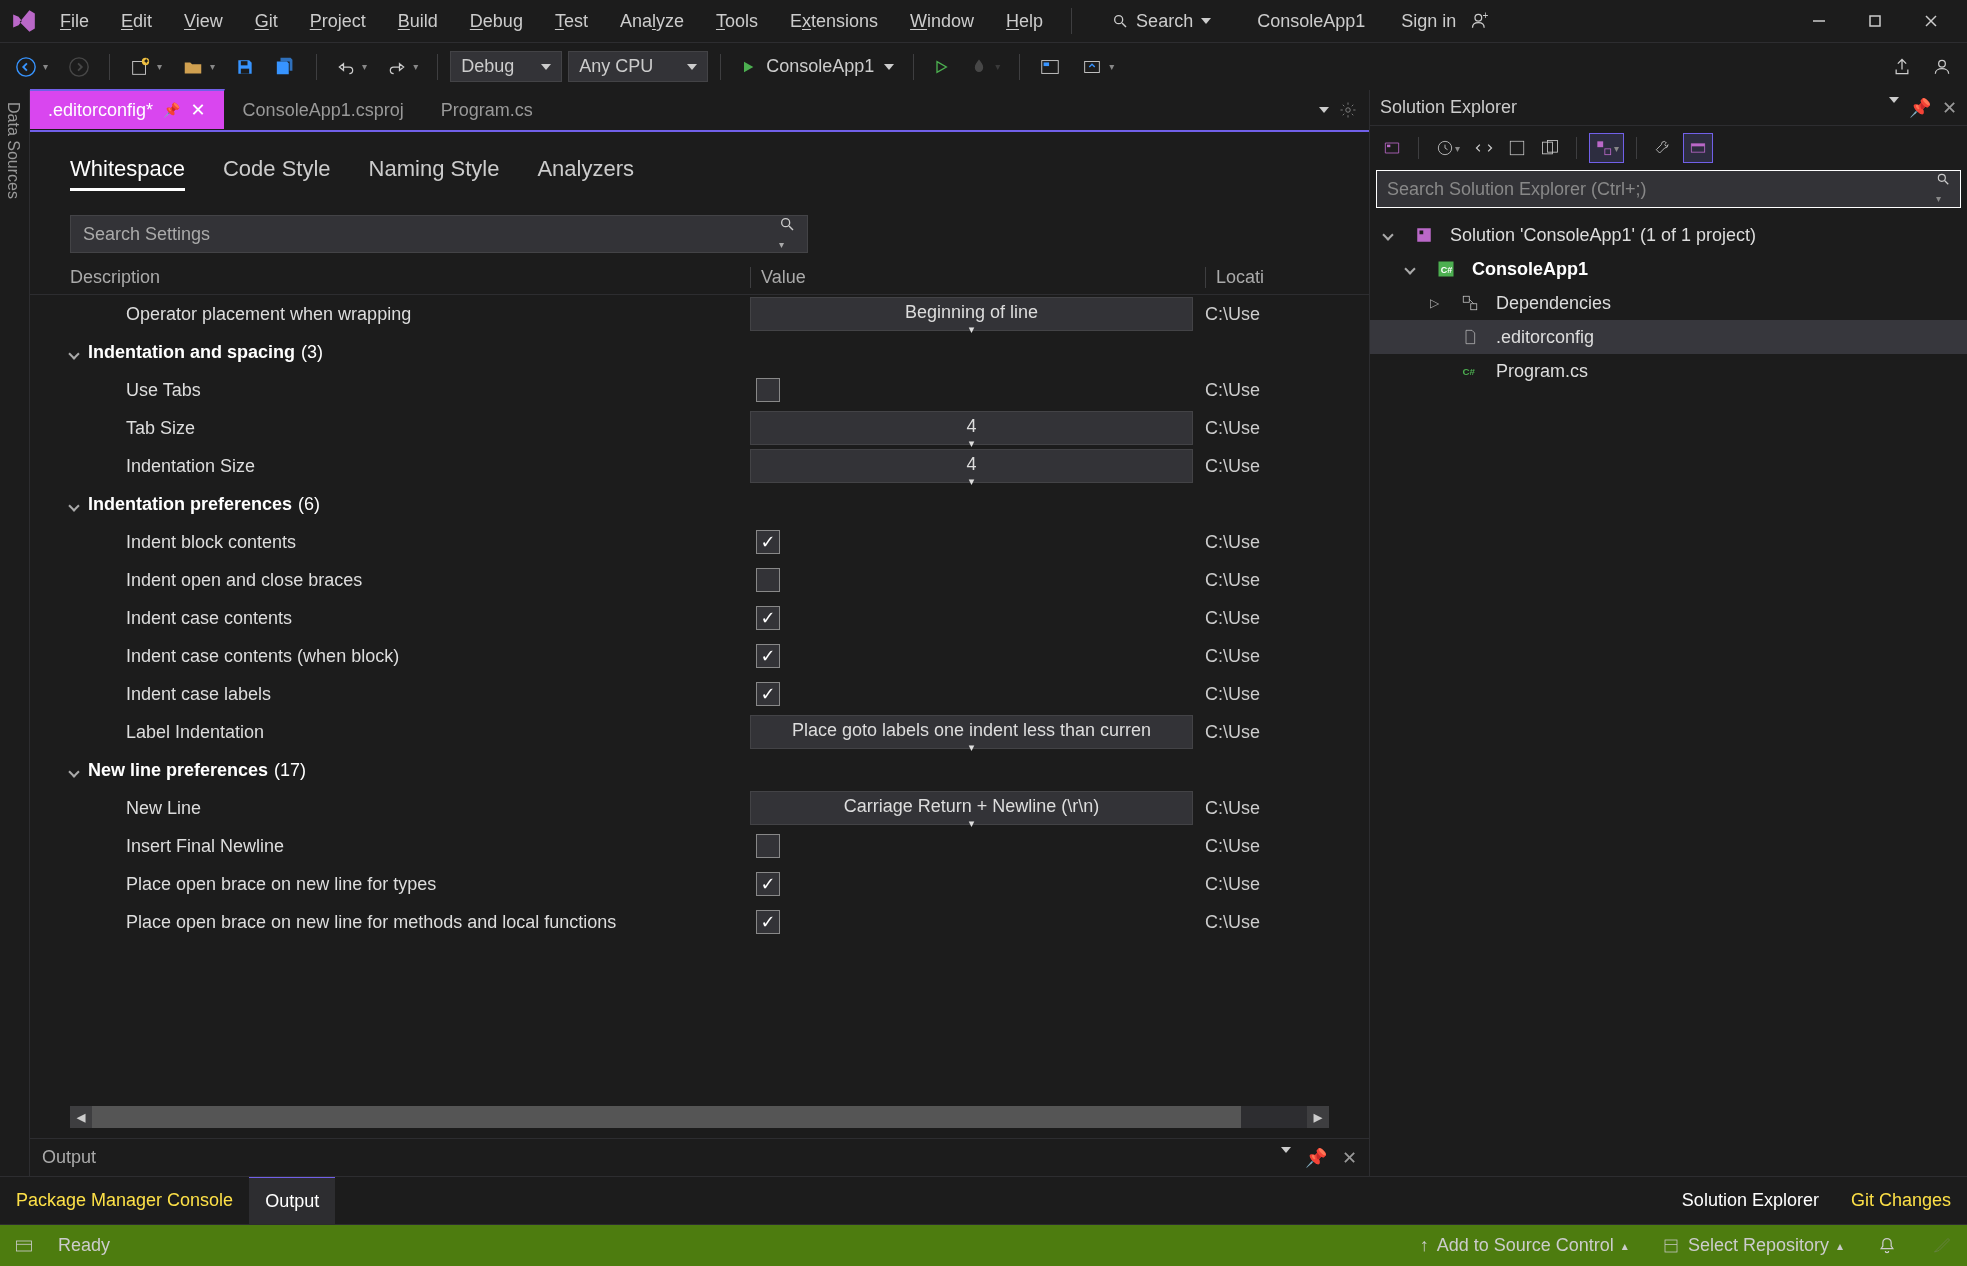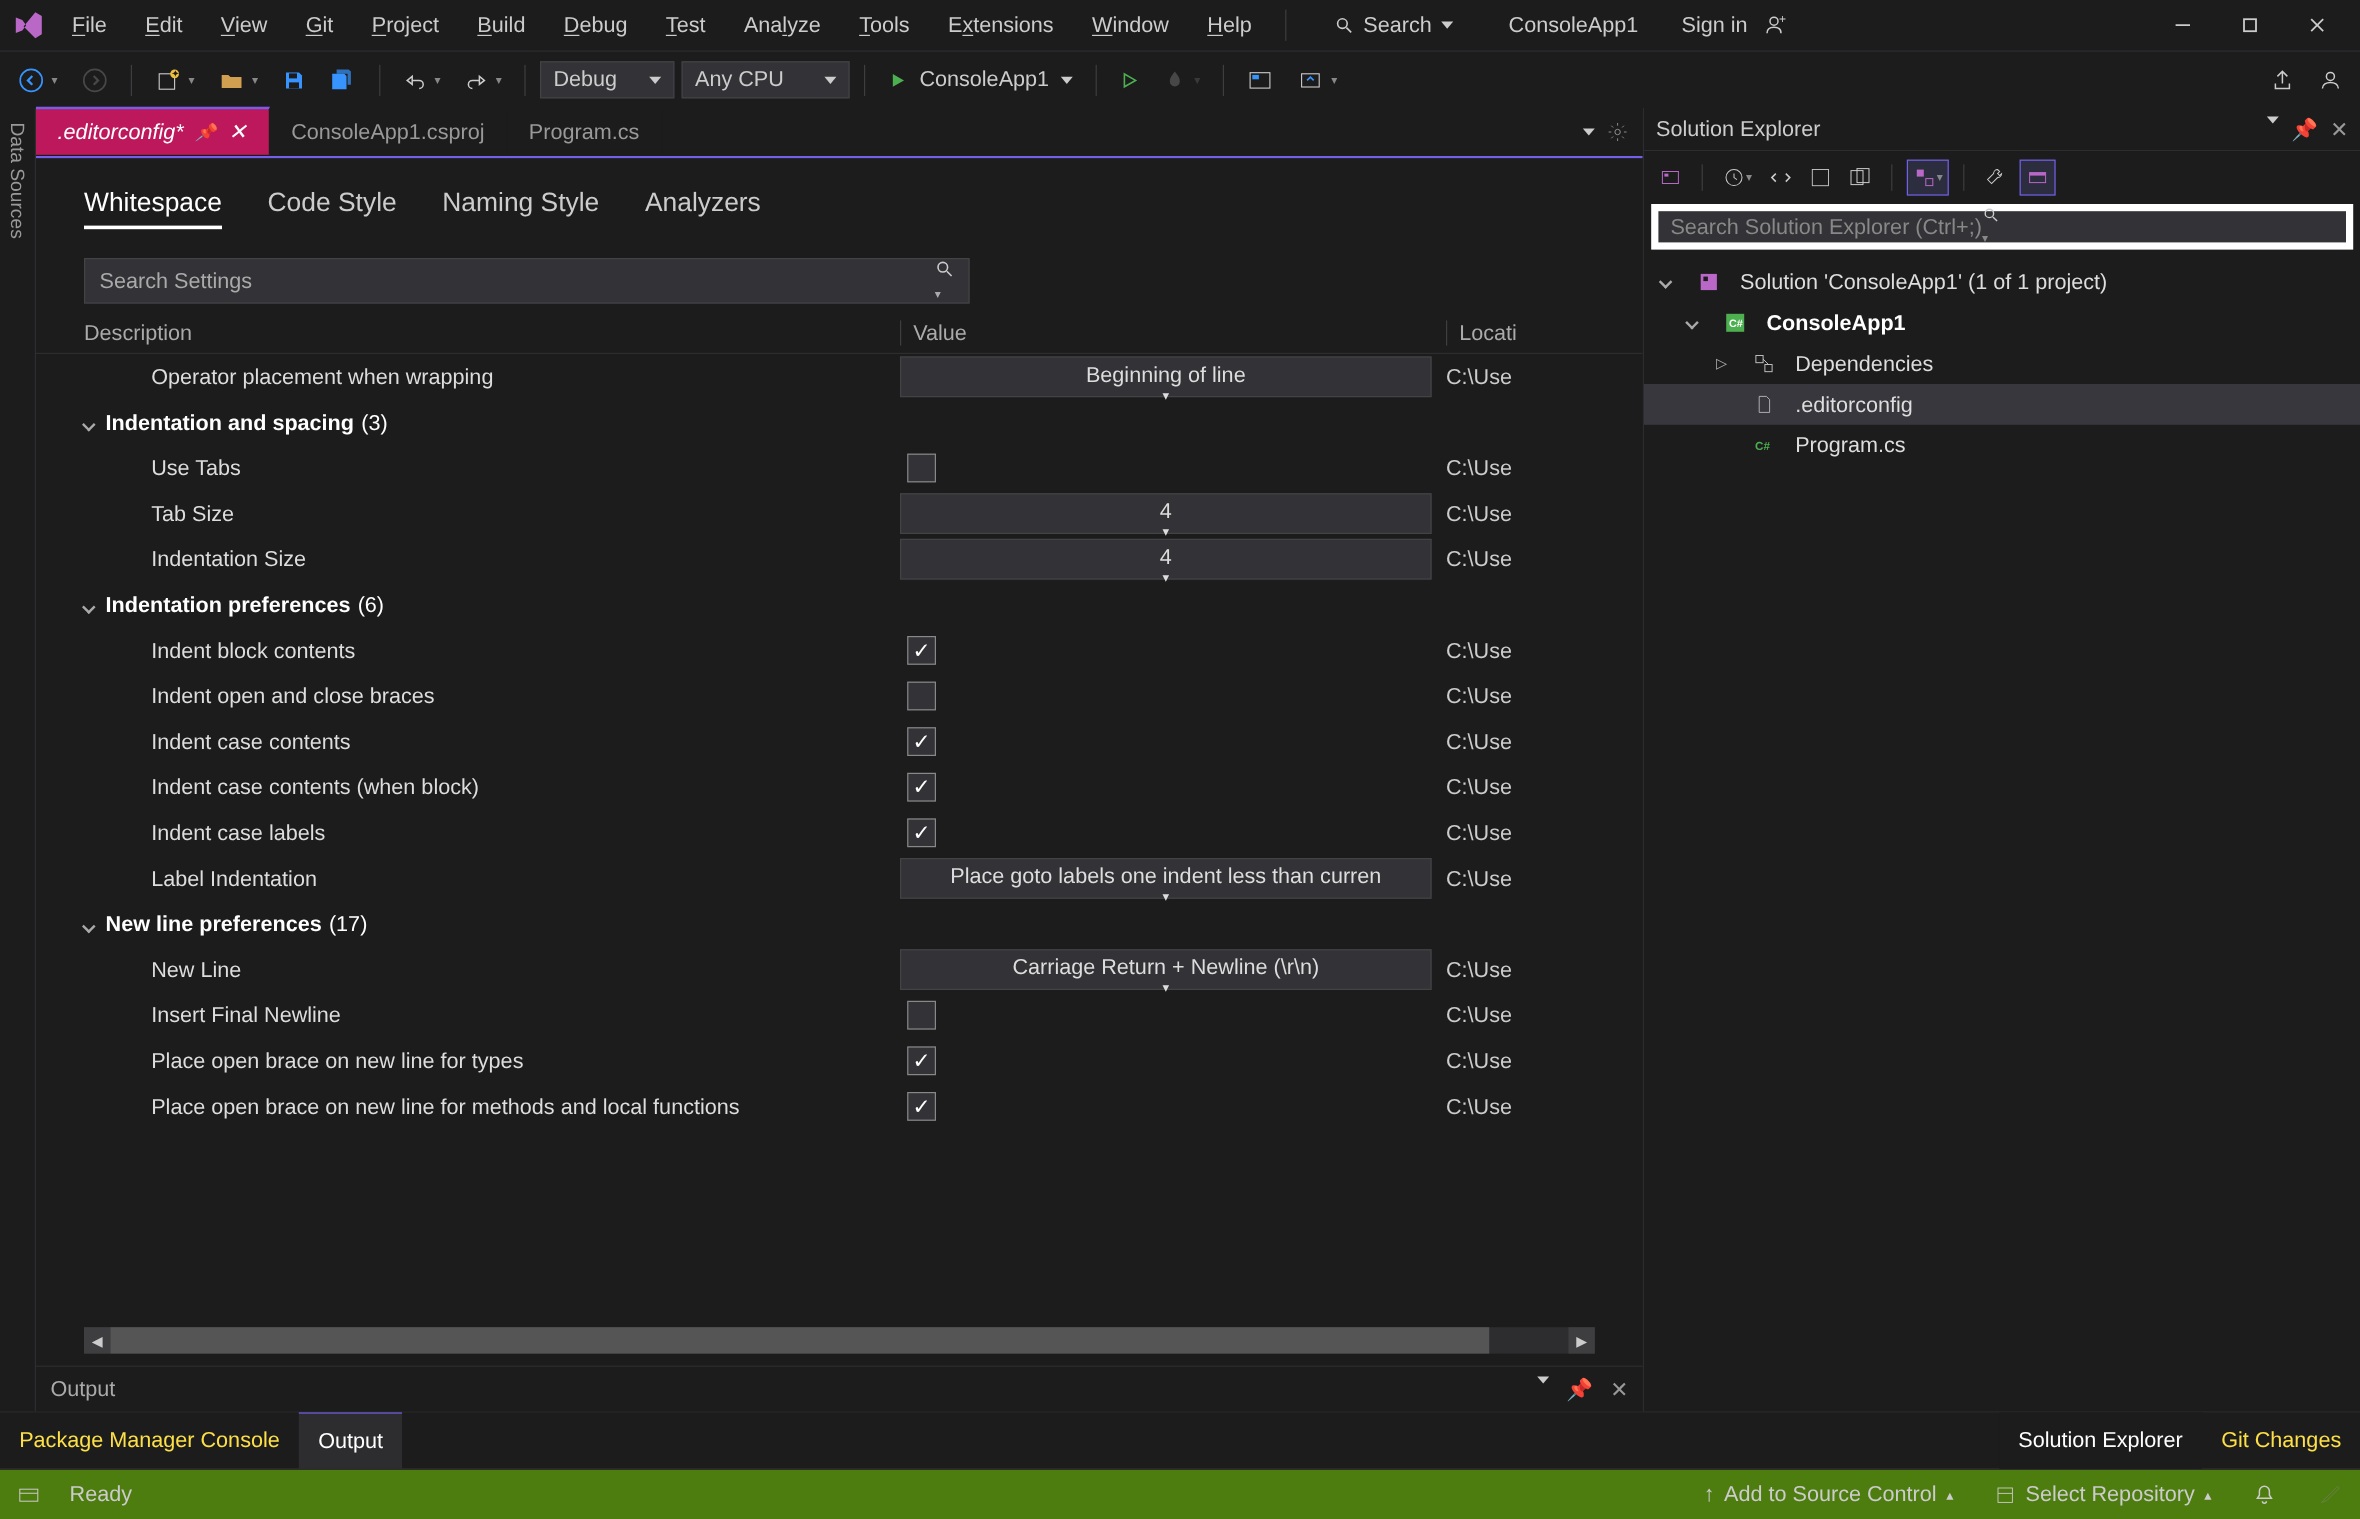--- a/index.html
+++ b/index.html
@@ -20,21 +20,21 @@
 .tool-btn { padding: 4px 6px; color: #ccc; display: flex; align-items: center; gap: 4px; border: 1px solid transparent; }
 .tool-combo { background: #333337; border: 1px solid #434346; color: #ccc; padding: 4px 10px; display: flex; justify-content: space-between; align-items: center; }
 .tool-combo-debug { width: 112px; }
 .tool-combo-cpu { width: 140px; }
 .main-area { display: flex; height: calc(100% - 42px - 48px - 48px - 42px); }
 .left-rail { width: 30px; background: #1c1c1c; border-right: 1px solid #2d2d30; padding-top: 8px; }
 .rail-text { writing-mode: vertical-rl; color: #999; font-size: 16px; padding: 4px; }
 .editor-panel { flex: 1; display: flex; flex-direction: column; background: #1c1c1c; min-width: 0; }
 .doc-tabs { display: flex; align-items: center; background: #1c1c1c; height: 42px; border-bottom: 2px solid #7160e8; }
 .doc-tab { padding: 8px 18px; color: #999; display: flex; align-items: center; gap: 10px; border-right: 1px solid #1c1c1c; }
-.doc-tab.active { background: #be185d; color: #fff; border-top: 2px solid #7160e8; margin-top: -2px; font-style: italic; }
+.doc-tab.active { background: #d946ef; color: #fff; border-top: 2px solid #7160e8; margin-top: -2px; }
 .doc-tab .pin { font-size: 14px; }
 .doc-tab .close { font-size: 18px; }
 .doc-tab-spacer { flex: 1; }
 .doc-tab-controls { display: flex; align-items: center; gap: 10px; padding: 0 12px; color: #999; }
 .settings-view { flex: 1; overflow: hidden; display: flex; flex-direction: column; padding: 0 0 0 0; background: #1c1c1c; }
 .settings-tabs { display: flex; gap: 38px; padding: 24px 40px 10px 40px; }
 .settings-tab { color: #ccc; font-size: 22px; padding-bottom: 6px; cursor: pointer; }
 .settings-tab.active { color: #fff; border-bottom: 3px solid #fff; }
 .search-settings { margin: 14px 40px 8px 40px; background: #333337; border: 1px solid #434346; height: 38px; display: flex; align-items: center; padding: 0 12px; width: 738px; justify-content: space-between; color: #aaa; }
 .grid-header { display: flex; padding: 6px 40px 6px 40px; color: #aaa; border-bottom: 1px solid #2d2d30; font-size: 18px; }
@@ -57,21 +57,21 @@
 .hscroll-arrow { position: absolute; width: 22px; height: 100%; display: flex; align-items: center; justify-content: center; background: #3e3e40; color: #ccc; }
 .output-bar { display: flex; align-items: center; height: 38px; border-top: 1px solid #2d2d30; padding: 0 12px; background: #1c1c1c; }
 .output-title { flex: 1; color: #aaa; }
 .output-controls { display: flex; gap: 14px; color: #999; }
 .solution-panel { width: 598px; background: #1c1c1c; border-left: 1px solid #2d2d30; display: flex; flex-direction: column; }
 .panel-header { height: 36px; display: flex; align-items: center; justify-content: space-between; padding: 0 10px; background: #1c1c1c; border-bottom: 1px solid #2d2d30; color: #ccc; }
 .panel-controls { display: flex; gap: 10px; color: #999; }
 .panel-toolbar { height: 44px; display: flex; align-items: center; padding: 0 8px; gap: 6px; background: #1c1c1c; }
 .tb-btn { padding: 4px; display: flex; align-items: center; }
 .tb-btn.boxed { border: 1px solid #7160e8; background: #2d2d40; }
-.panel-search { height: 38px; margin: 0 6px 4px 6px; background: #333337; border: 6px solid #ffffff; display: flex; align-items: center; padding: 0 10px; color: #888; }
+.panel-search { height: 38px; margin: 0 6px 4px 6px; background: #333337; border: 1px solid #ffffff; display: flex; align-items: center; padding: 0 10px; color: #888; justify-content: space-between; }
 .tree { flex: 1; overflow: auto; padding: 6px 0; font-size: 18px; }
 .tree-row { display: flex; align-items: center; height: 34px; padding-left: 14px; gap: 15px; color: #ddd; }
 .tree-row.selected { background: #37373d; }
 .tree-caret { width: 14px; color: #aaa; font-size: 12px; }
 .tree-icon { width: 22px; display: flex; align-items: center; justify-content: center; }
 .indent-1 { padding-left: 36px; }
 .indent-2 { padding-left: 60px; }
 .bottom-tabs { display: flex; background: #1c1c1c; border-top: 1px solid #2d2d30; height: 48px; align-items: stretch; }
 .btab { padding: 10px 16px; color: #fde047; display: flex; align-items: center; }
 .btab.active { background: #2d2d30; color: #fff; border-top: 1px solid #7160e8; }

